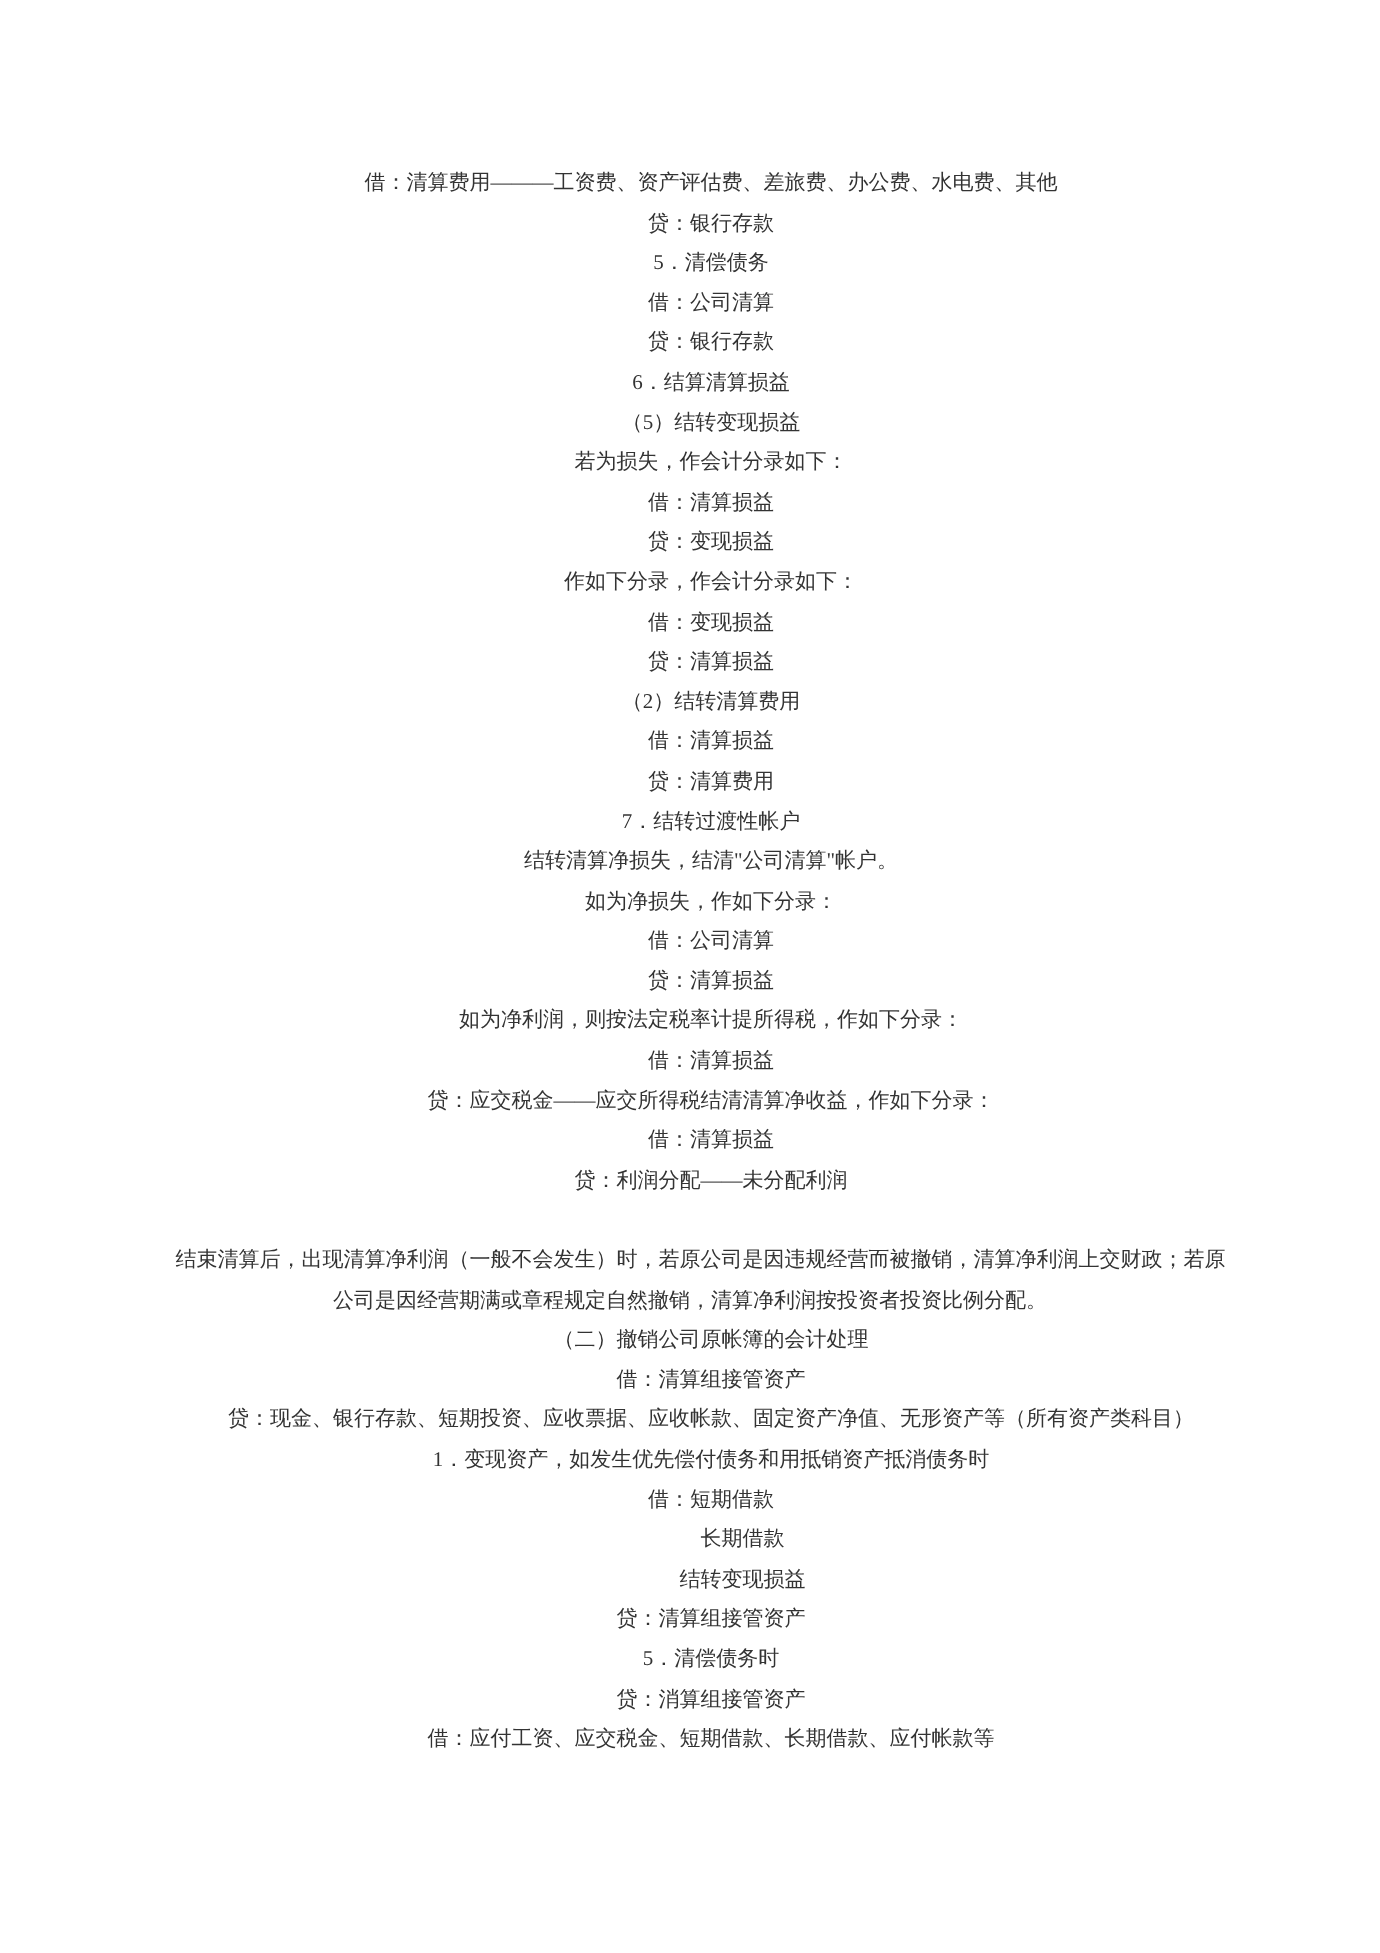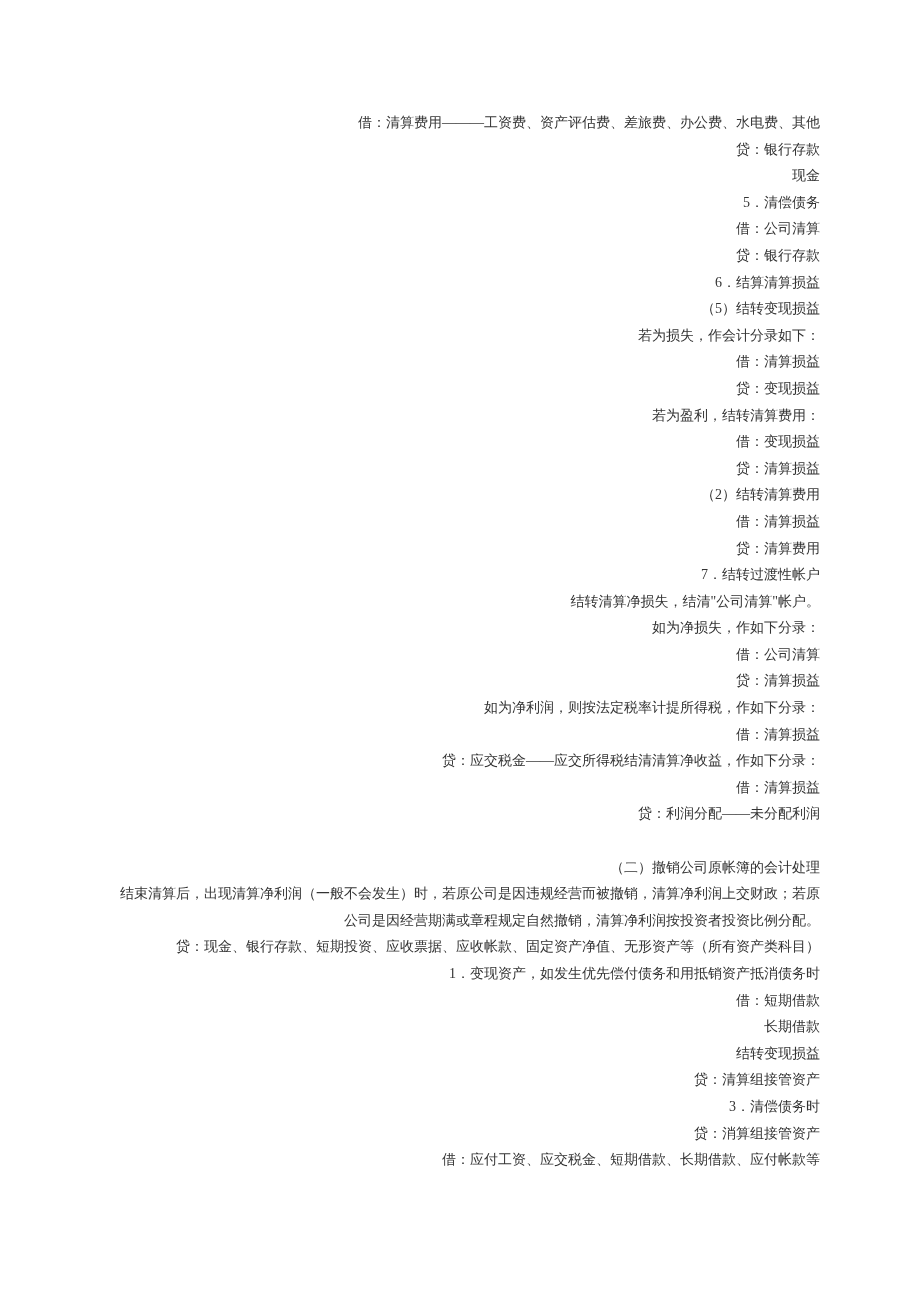--- a/index.html
+++ b/index.html
@@ -10,71 +10,71 @@
     body {
       width: 920px;
       background: #ffffff;
       font-family: "SimSun", "宋体", serif;
       font-size: 14px;
       line-height: 1.9;
       color: #333333;
       padding: 110px 100px 60px 100px;
     }
     .content {
-      text-align: right;
+      text-align: center;
     }
     .line {
       white-space: pre-wrap;
     }
     .indent1 {
       padding-left: 2em;
     }
     .indent3 {
       padding-left: 5em;
     }
     .blank {
       height: 1.9em;
     }
   </style>
 </head>
 <body>
 
 <div class="content" id="content-root">
     <div class="line indent1">借：清算费用———工资费、资产评估费、差旅费、办公费、水电费、其他</div>
     <div class="line indent1">贷：银行存款</div>
-    <div class="line indent3">现金</div>
     <div class="line indent1">5．清偿债务</div>
     <div class="line indent1">借：公司清算</div>
     <div class="line indent1">贷：银行存款</div>
     <div class="line indent1">6．结算清算损益</div>
     <div class="line indent1">（5）结转变现损益</div>
     <div class="line indent1">若为损失，作会计分录如下：</div>
     <div class="line indent1">借：清算损益</div>
     <div class="line indent1">贷：变现损益</div>
-    <div class="line indent1">若为盈利，结转清算费用：</div>
+    <div class="line indent1">作如下分录，作会计分录如下：</div>
     <div class="line indent1">借：变现损益</div>
     <div class="line indent1">贷：清算损益</div>
     <div class="line indent1">（2）结转清算费用</div>
     <div class="line indent1">借：清算损益</div>
     <div class="line indent1">贷：清算费用</div>
     <div class="line indent1">7．结转过渡性帐户</div>
     <div class="line indent1">结转清算净损失，结清"公司清算"帐户。</div>
     <div class="line indent1">如为净损失，作如下分录：</div>
     <div class="line indent1">借：公司清算</div>
     <div class="line indent1">贷：清算损益</div>
     <div class="line indent1">如为净利润，则按法定税率计提所得税，作如下分录：</div>
     <div class="line indent1">借：清算损益</div>
     <div class="line indent1">贷：应交税金——应交所得税结清清算净收益，作如下分录：</div>
     <div class="line indent1">借：清算损益</div>
     <div class="line indent1">贷：利润分配——未分配利润</div>
     <div class="blank"></div>
+    <div class="line">　结束清算后，出现清算净利润（一般不会发生）时，若原公司是因违规经营而被撤销，清算净利润上交财政；若原公司是因经营期满或章程规定自然撤销，清算净利润按投资者投资比例分配。</div>
     <div class="line indent1">（二）撤销公司原帐簿的会计处理</div>
-    <div class="line">　结束清算后，出现清算净利润（一般不会发生）时，若原公司是因违规经营而被撤销，清算净利润上交财政；若原公司是因经营期满或章程规定自然撤销，清算净利润按投资者投资比例分配。</div>
+    <div class="line indent1">借：清算组接管资产</div>
     <div class="line">　　贷：现金、银行存款、短期投资、应收票据、应收帐款、固定资产净值、无形资产等（所有资产类科目）</div>
     <div class="line indent1">1．变现资产，如发生优先偿付债务和用抵销资产抵消债务时</div>
     <div class="line indent1">借：短期借款</div>
     <div class="line indent3">长期借款</div>
     <div class="line indent3">结转变现损益</div>
     <div class="line indent1">贷：清算组接管资产</div>
-    <div class="line indent1">3．清偿债务时</div>
+    <div class="line indent1">5．清偿债务时</div>
     <div class="line indent1">贷：消算组接管资产</div>
     <div class="line indent1">借：应付工资、应交税金、短期借款、长期借款、应付帐款等</div>
   </div>
 
 </body></html>

